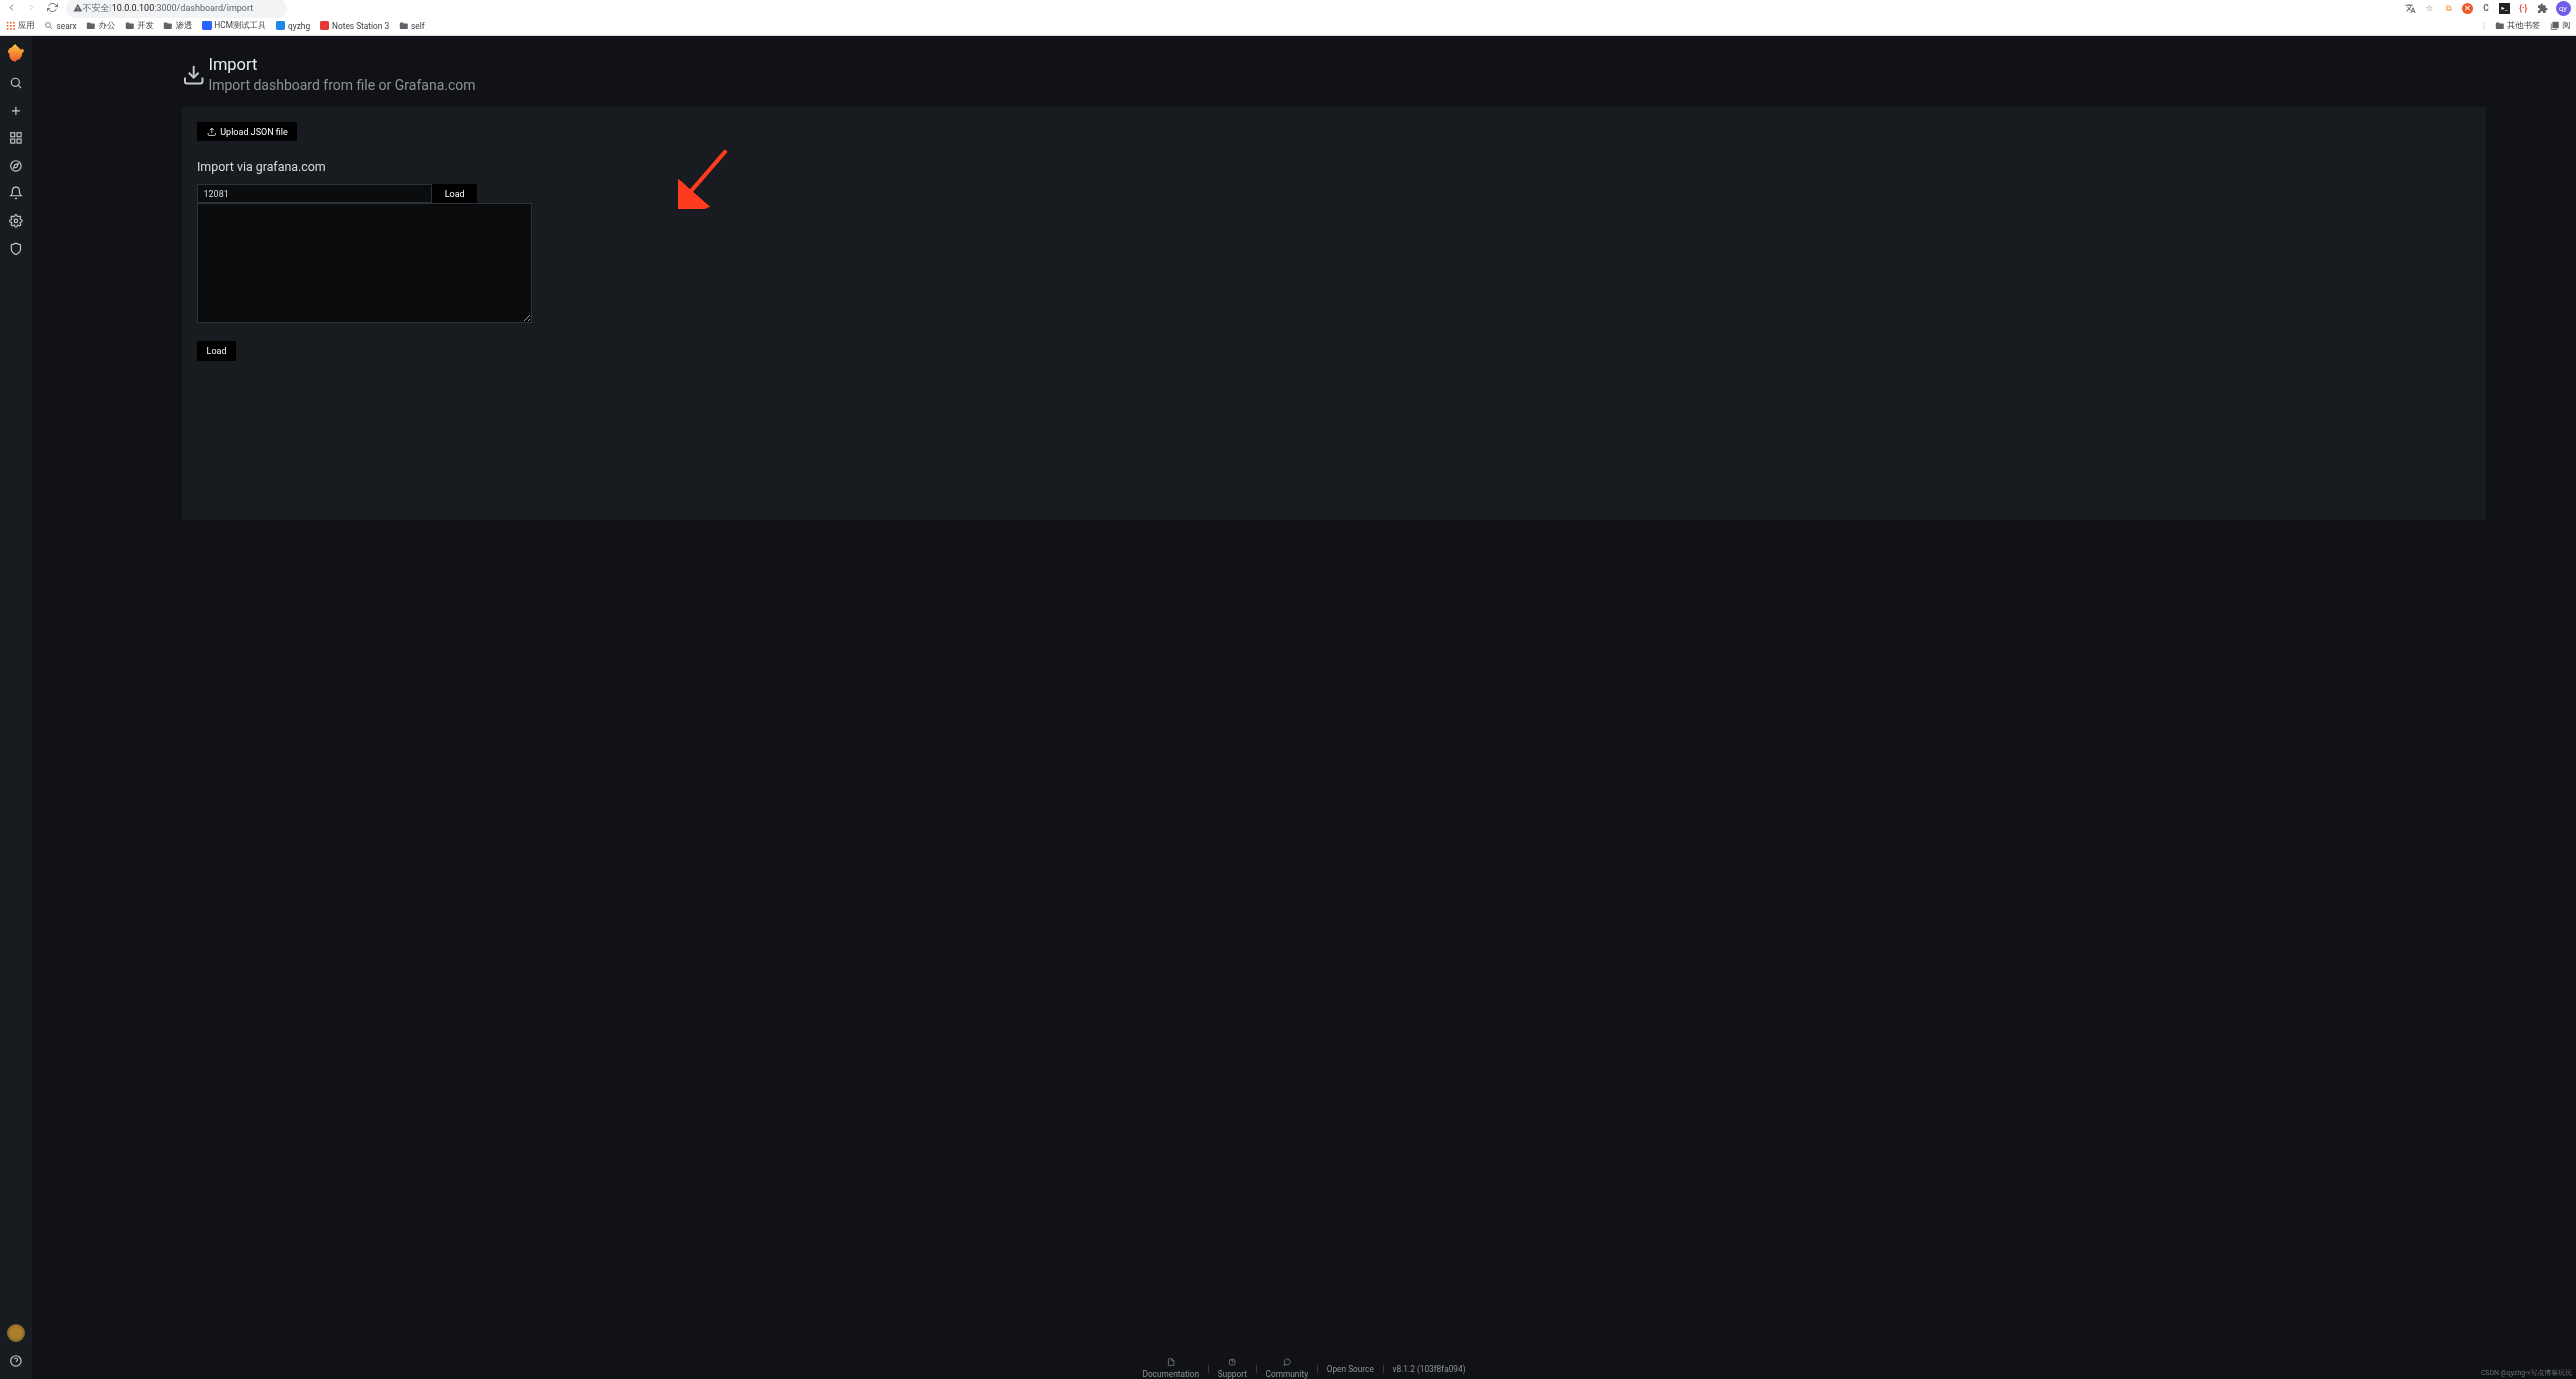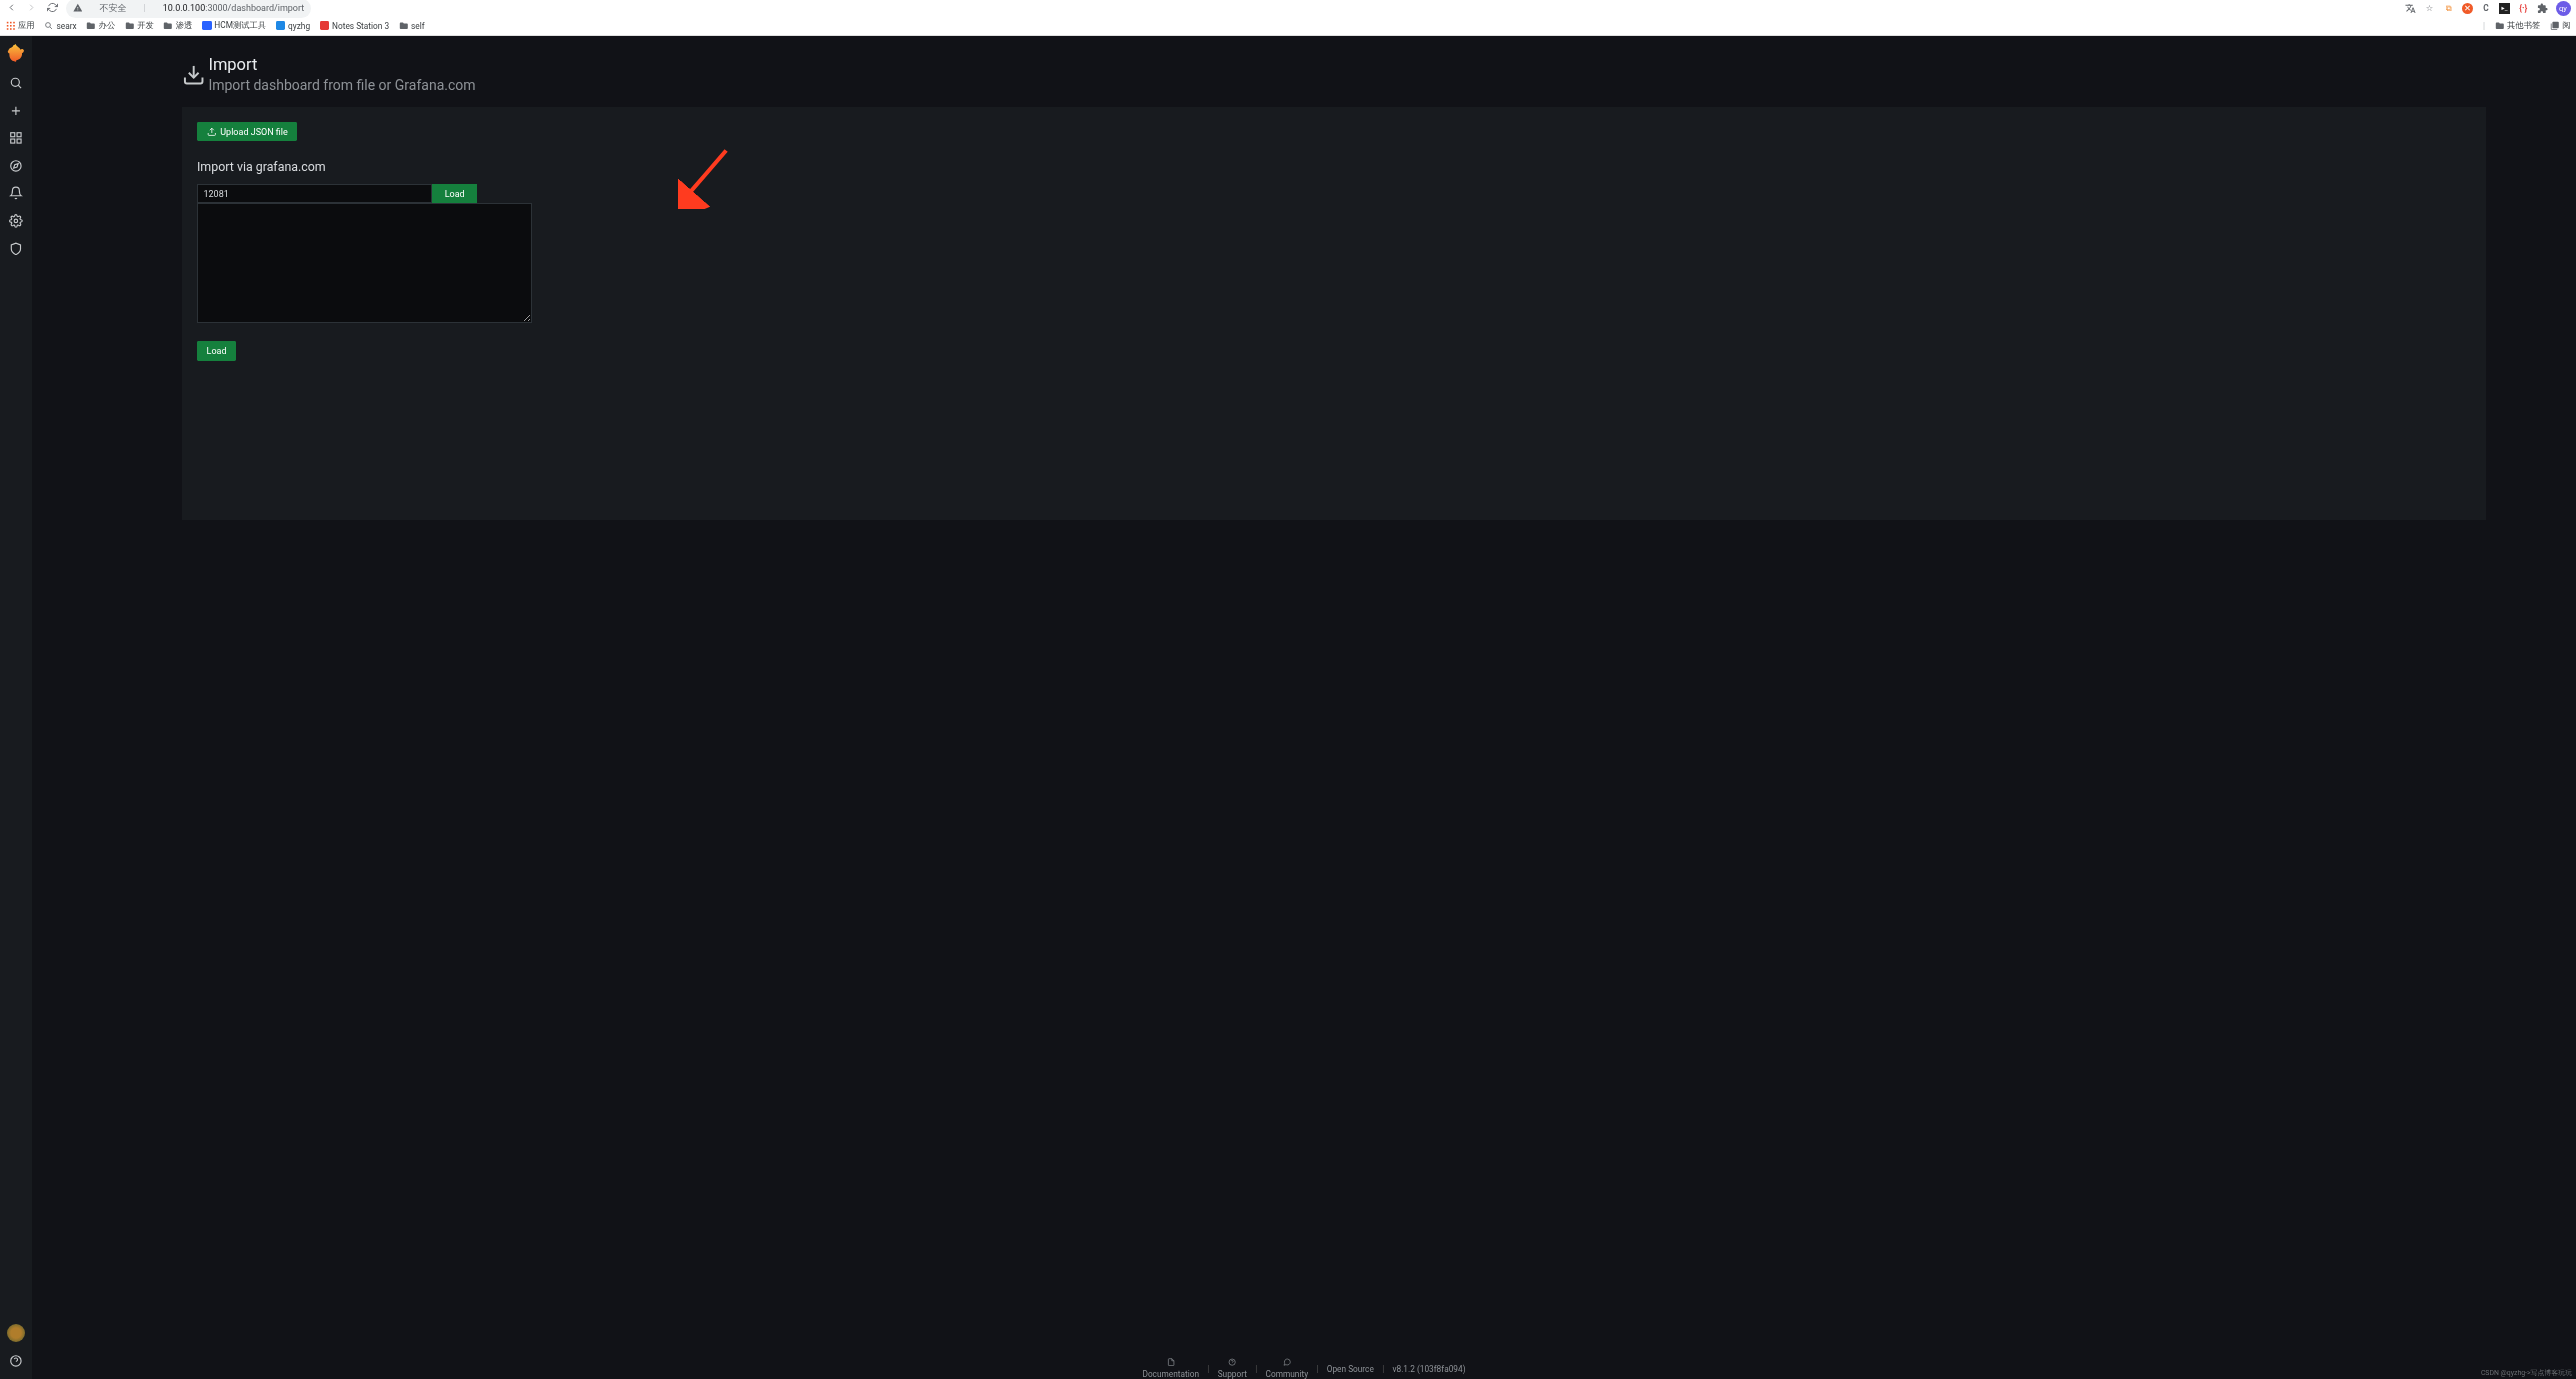--- a/index.html
+++ b/index.html
@@ -1,21 +1,21 @@
 <!DOCTYPE html>
 <html style="font-size:11px"><head>
 <meta charset="utf-8">
 <style>
   * { margin:0; padding:0; box-sizing:border-box; font-family:-apple-system,BlinkMacSystemFont,"Segoe UI",Roboto,sans-serif; }
   html,body { width:100%; height:100%; background:#fff; overflow:hidden; }
 
   .browser-top { height:16.5px; display:flex; align-items:center; padding:0 5.5px; gap:8.3px; font-size:9px; color:#5f6368; }
   .nav-icons { display:flex; gap:9.6px; align-items:center; }
   .nav-icons svg { width:11px; height:11px; }
-  .addr-pill { display:flex; align-items:center; gap:17px; background:#f1f3f4; border-radius:9.6px; height:19.3px; padding:0 6.9px; flex:0 0 auto; min-width:221px; }
+  .addr-pill { display:flex; align-items:center; gap:0; background:#f1f3f4; border-radius:9.6px; height:19.3px; padding:0 6.9px; flex:0 0 auto; min-width:221px; }
   .addr-text { font-size:9px; color:#202124; }
   .addr-secure { color:#5f6368; }
   .addr-host { color:#202124; }
   .addr-path { color:#5f6368; }
   .chrome-right { margin-left:auto; display:flex; gap:6.9px; align-items:center; }
   .chrome-right .cico { width:12.4px; height:12.4px; display:flex; align-items:center; justify-content:center; font-size:8.3px; }
   .cavatar { width:15px; height:15px; border-radius:50%; background:#6c5ce7; color:#fff; display:flex; align-items:center; justify-content:center; font-size:7.6px; }
 
   .bookmarks { height:19.3px; display:flex; align-items:center; padding:0 5.5px; gap:9.6px; font-size:8.3px; color:#3c4043; border-bottom:0.7px solid #e0e0e0; }
   .bm { display:flex; align-items:center; gap:2.8px; }
@@ -30,21 +30,21 @@
   .sidebar-bottom { margin-top:auto; display:flex; flex-direction:column; align-items:center; gap:12.4px; padding-bottom:11px; }
   .user-av { width:18px; height:18px; border-radius:50%; background:radial-gradient(circle,#b07d2b 40%,#4a5b2e 100%); }
 
   .main { flex:1; display:flex; flex-direction:column; color:#c7cacc; overflow:auto; }
   .page-header { display:flex; align-items:center; gap:3px; padding:19.3px 0 13.8px 150px; }
   .page-header .imp-icon { width:23.4px; height:23.4px; }
   .page-title { font-size:16.5px; font-weight:400; color:#e9edf0; }
   .page-sub { font-size:14px; color:#8e9297; margin-top:2.8px; }
 
   .panel { margin:0 90px 0 150px; background:#181b1f; padding:15px 15px 15px 15px; min-height:413px; position:relative; }
-  .btn { background:#15803d; color:#fff; border:none; padding:4.8px 9.6px; font-size:9px; border-radius:1.4px; cursor:pointer; display:inline-flex; align-items:center; gap:4.1px; }
+  .btn { background:#000000; color:#fff; border:none; padding:4.8px 9.6px; font-size:9px; border-radius:1.4px; cursor:pointer; display:inline-flex; align-items:center; gap:4.1px; }
   .section-h { font-size:12.4px; color:#d8dbde; margin-top:18px; margin-bottom:9.6px; font-weight:400; }
   .row-gcom { display:flex; width:280px; }
   .row-gcom input { flex:1; background:#0b0c0e; border:0.7px solid #2c3237; color:#d8dbde; padding:4.1px 5.5px; font-size:9px; height:19.3px; }
   .row-gcom .btn-load { border-radius:0; height:19.3px; padding:0 12.4px; }
   .json-area { width:335px; height:120px; background:#0b0c0e; border:0.7px solid #2c3237; color:#d8dbde; padding:4.1px 5.5px; font-size:9px; resize:both; }
   .btn-load2 { margin-top:15px; }
 
   .arrow-annot { position:absolute; left:496px; top:40px; pointer-events:none; }
 
   .footer { margin-top:auto; height:20.7px; display:flex; align-items:center; justify-content:center; gap:8.3px; font-size:8.3px; color:#8e9297; }

